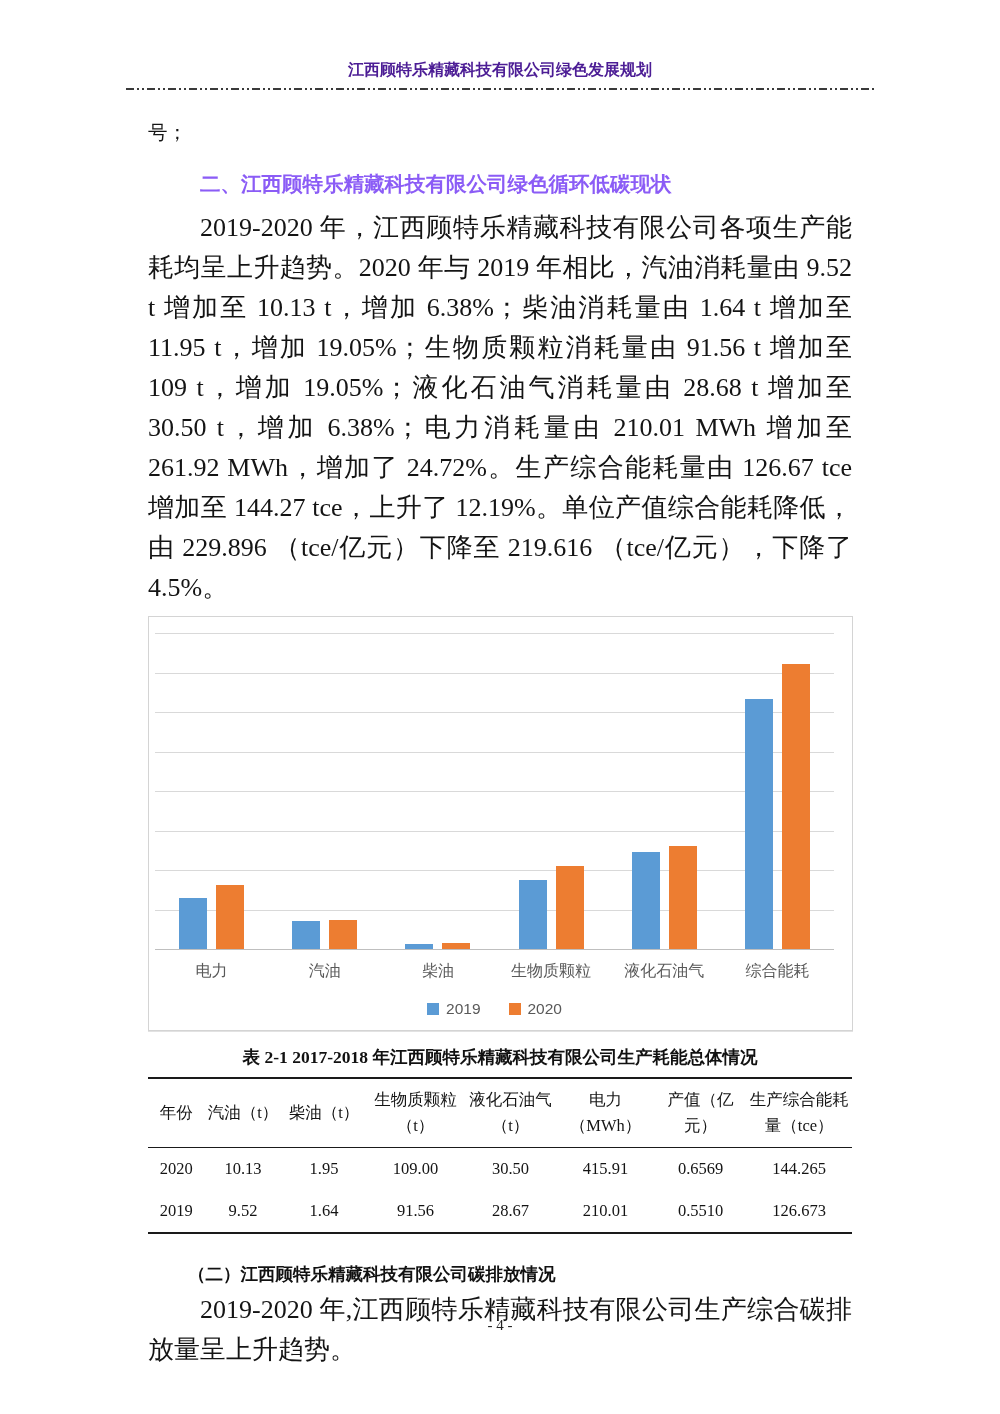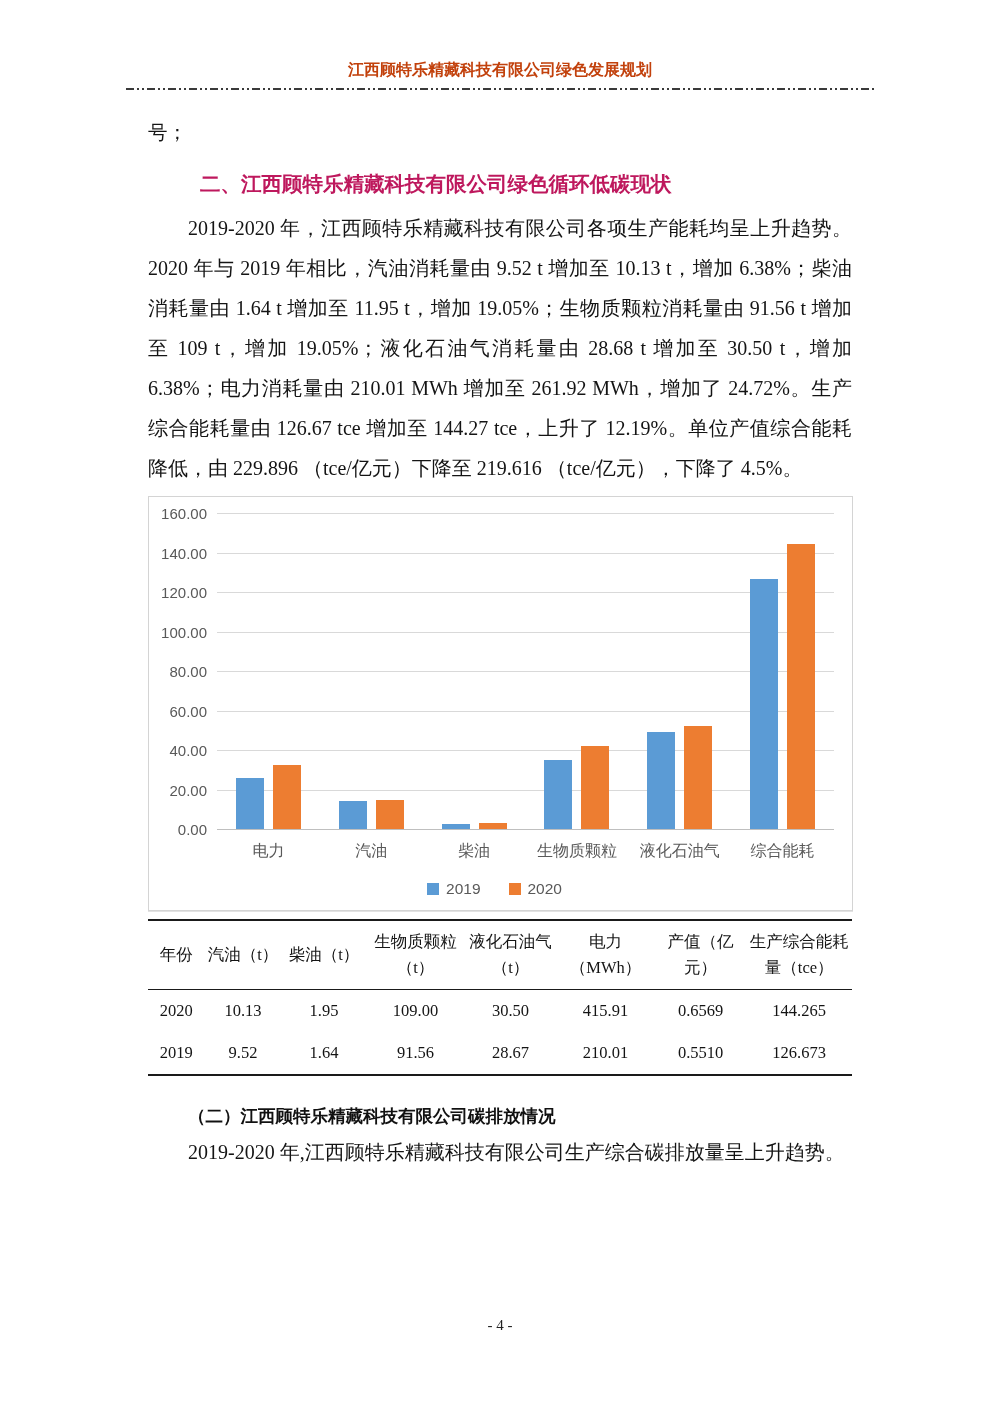--- a/index.html
+++ b/index.html
@@ -12,45 +12,45 @@
     font-family: "Liberation Serif", "DejaVu Serif", serif;
     color: #141414;
     overflow: hidden;
   }
   
   .page-header {
     margin: 60px 126px 0 126px;
     text-align: center;
     font-size: 16px;
     font-weight: bold;
-    color: #c2410c;
+    color: #4c1d95;
     padding-bottom: 7px;
   }
   .dashline {
     margin: 0 126px;
     height: 2px;
     background-image: repeating-linear-gradient(to right,
       #3a3a3a 0 8px, transparent 8px 11px,
       #3a3a3a 11px 13px, transparent 13px 16px,
       #3a3a3a 16px 18px, transparent 18px 21px);
   }
   
   .content { margin: 0 148px; width: 704px; }
   .stub { margin: 26px 0 0 0; font-size: 19.5px; line-height: 34px; }
   h1.sec {
     margin: 20px 0 0 0; padding-left: 52px;
-    font-size: 20.5px; font-weight: bold; color: #be185d;
+    font-size: 20.5px; font-weight: bold; color: #8b5cf6;
   }
   h2.subsec {
     margin: 18px 0 0 0; padding-left: 40px;
     font-size: 17.5px; font-weight: bold; color: #111;
   }
   p.body {
     margin: 10px 0 0 0;
-    font-size: 20px; line-height: 40px;
+    font-size: 26px; line-height: 40px;
     text-align: justify; text-justify: inter-character;
     text-indent: 2em;
   }
   
   figure.chart-box {
     margin: 8px 0 0 0;
     border: 1px solid #d4d4d4;
     box-shadow: 0 1px 0 #e2e2e2;
     background: #fff;
     padding: 16px 18px 12px 6px;
@@ -130,31 +130,20 @@
 
     <p class="stub">号；</p>
 
     <h1 class="sec">二、江西顾特乐精藏科技有限公司绿色循环低碳现状</h1>
 
 
     <p class="body">2019-2020 年，江西顾特乐精藏科技有限公司各项生产能耗均呈上升趋势。2020 年与 2019 年相比，汽油消耗量由 9.52 t 增加至 10.13 t，增加 6.38%；柴油消耗量由 1.64 t 增加至 11.95 t，增加 19.05%；生物质颗粒消耗量由 91.56 t 增加至 109 t，增加 19.05%；液化石油气消耗量由 28.68 t 增加至 30.50 t，增加 6.38%；电力消耗量由 210.01 MWh 增加至 261.92 MWh，增加了 24.72%。生产综合能耗量由 126.67 tce 增加至 144.27 tce，上升了 12.19%。单位产值综合能耗降低，由 229.896 （tce/亿元）下降至 219.616 （tce/亿元），下降了 4.5%。</p>
 
     <figure class="chart-box">
       <div class="chart-inner">
-        <div class="y-axis">
-            <div class="ytick" style="top: 0%;">160.00</div>
-            <div class="ytick" style="top: 12.5%;">140.00</div>
-            <div class="ytick" style="top: 25%;">120.00</div>
-            <div class="ytick" style="top: 37.5%;">100.00</div>
-            <div class="ytick" style="top: 50%;">80.00</div>
-            <div class="ytick" style="top: 62.5%;">60.00</div>
-            <div class="ytick" style="top: 75%;">40.00</div>
-            <div class="ytick" style="top: 87.5%;">20.00</div>
-            <div class="ytick" style="top: 100%;">0.00</div>
-          </div>
         <div class="plot-wrap">
           <div class="plot">
             <div class="bars">
                 <div class="bar-group">
                   <div class="bar" style="height: 16.125%; background: rgb(91, 155, 213);"></div>
                   <div class="bar" style="height: 20.125%; background: rgb(237, 125, 49);"></div>
                 </div>
                 <div class="bar-group">
                   <div class="bar" style="height: 8.75%; background: rgb(91, 155, 213);"></div>
                   <div class="bar" style="height: 9.3125%; background: rgb(237, 125, 49);"></div>
@@ -202,20 +191,21 @@
             <span>2019</span>
           </div>
           <div class="legend-item">
             <span class="swatch" style="background: rgb(237, 125, 49);"></span>
             <span>2020</span>
           </div>
         </div>
     </figure>
 
 
+    <div class="table-caption">表 2-1  2017-2018 年江西顾特乐精藏科技有限公司生产耗能总体情况</div>
 
     <table class="energy">
       <thead>
         <tr>
             <th>年份</th>
             <th>汽油（t）</th>
             <th>柴油（t）</th>
             <th>生物质颗粒（t）</th>
             <th>液化石油气（t）</th>
             <th>电力（MWh）</th>

